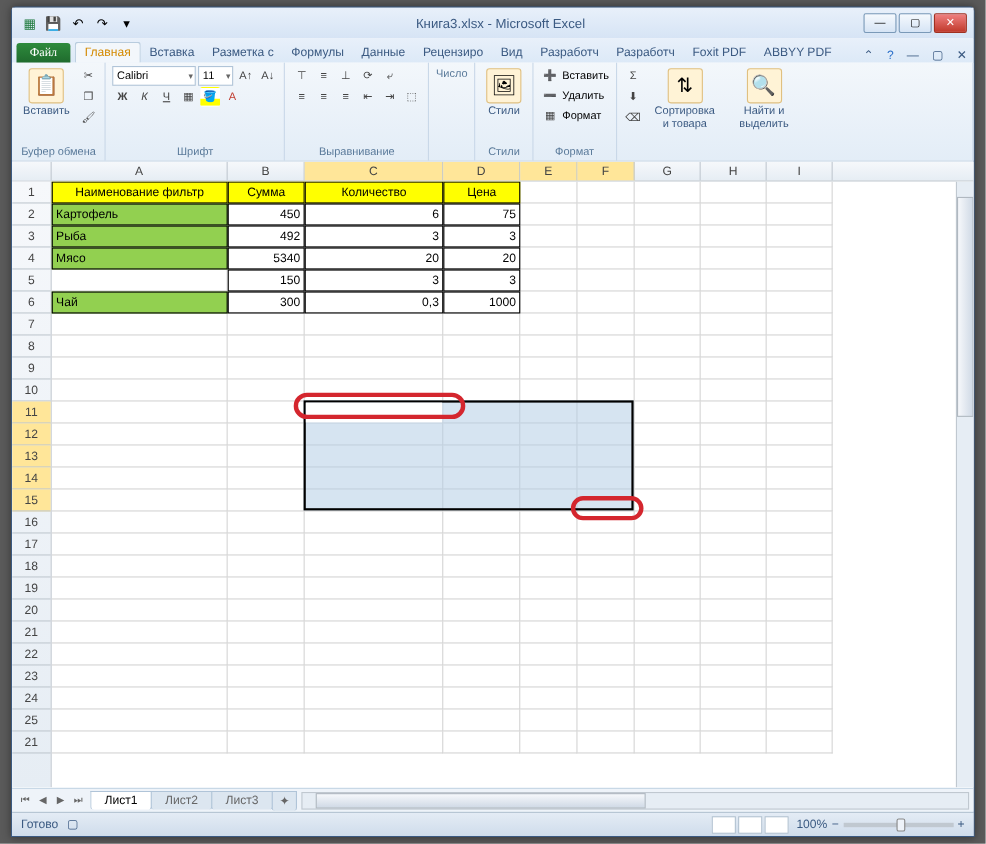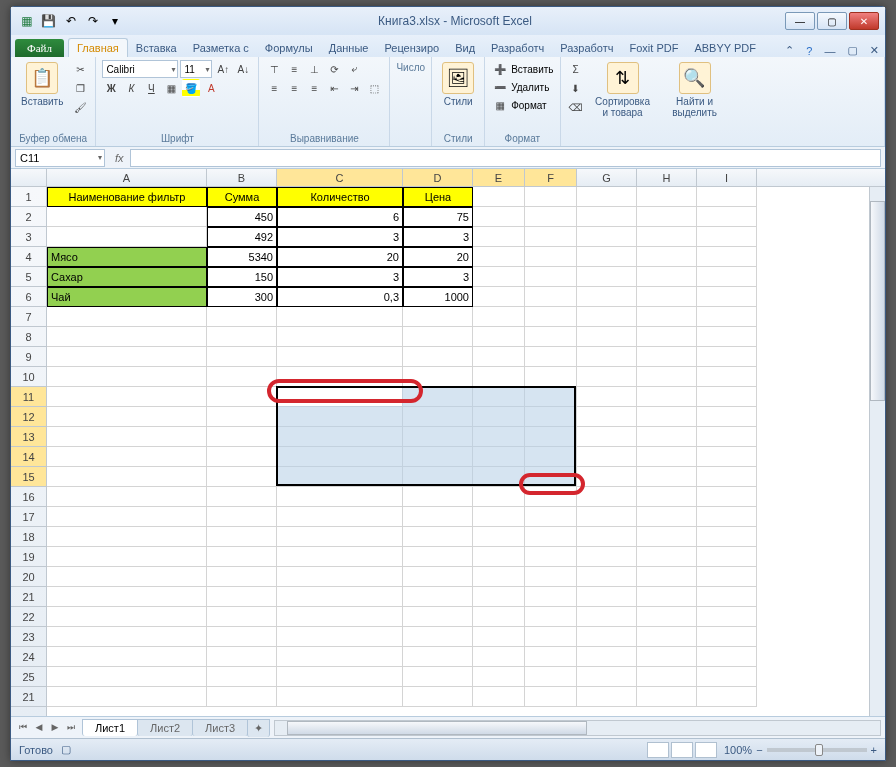--- a/index.html
+++ b/index.html
@@ -222,25 +222,20 @@
           <span style="max-width:60px;text-align:center;">Сортировка и товара</span>
         </div>
         <div class="bigbtn">
           <div class="ic">🔍</div>
           <span style="max-width:60px;text-align:center;">Найти и выделить</span>
         </div>
       </div>
     </div>
   </div>
 
-  <div class="fbar">
-    <div class="namebox">C11</div>
-    <div class="fx">fx</div>
-    <div class="formula"></div>
-  </div>
 
   <div class="grid-area">
     <div class="colheads">
       <div class="corner"></div>
       <div id="colheads-container" style="display:flex;">
           <div class="ch" style="width: 160px;">A</div>
           <div class="ch" style="width: 70px;">B</div>
           <div class="ch sel" style="width: 126px;">C</div>
           <div class="ch sel" style="width: 70px;">D</div>
           <div class="ch sel" style="width: 52px;">E</div>
@@ -511,31 +506,32 @@
           <div class="cell" style="left: 356px; top: 500px; width: 70px;"></div>
           <div class="cell" style="left: 426px; top: 500px; width: 52px;"></div>
           <div class="cell" style="left: 478px; top: 500px; width: 52px;"></div>
           <div class="cell" style="left: 530px; top: 500px; width: 60px;"></div>
           <div class="cell" style="left: 590px; top: 500px; width: 60px;"></div>
           <div class="cell" style="left: 650px; top: 500px; width: 60px;"></div>
           <div class="cell hdr" style="left: 0px; top: 0px; width: 160px;">Наименование фильтр</div>
           <div class="cell hdr" style="left: 160px; top: 0px; width: 70px;">Сумма</div>
           <div class="cell hdr" style="left: 230px; top: 0px; width: 126px;">Количество</div>
           <div class="cell hdr" style="left: 356px; top: 0px; width: 70px;">Цена</div>
+          <div class="cell namecell" style="left: 0px; top: 20px; width: 160px;">Картофель</div>
           <div class="cell datacell" style="left: 160px; top: 20px; width: 70px;">450</div>
           <div class="cell datacell" style="left: 230px; top: 20px; width: 126px;">6</div>
           <div class="cell datacell" style="left: 356px; top: 20px; width: 70px;">75</div>
+          <div class="cell namecell" style="left: 0px; top: 40px; width: 160px;">Рыба</div>
           <div class="cell datacell" style="left: 160px; top: 40px; width: 70px;">492</div>
           <div class="cell datacell" style="left: 230px; top: 40px; width: 126px;">3</div>
           <div class="cell datacell" style="left: 356px; top: 40px; width: 70px;">3</div>
           <div class="cell namecell" style="left: 0px; top: 60px; width: 160px;">Мясо</div>
           <div class="cell datacell" style="left: 160px; top: 60px; width: 70px;">5340</div>
           <div class="cell datacell" style="left: 230px; top: 60px; width: 126px;">20</div>
           <div class="cell datacell" style="left: 356px; top: 60px; width: 70px;">20</div>
-          <div class="cell namecell" style="left: 0px; top: 80px; width: 160px;">Сахар</div>
           <div class="cell datacell" style="left: 160px; top: 80px; width: 70px;">150</div>
           <div class="cell datacell" style="left: 230px; top: 80px; width: 126px;">3</div>
           <div class="cell datacell" style="left: 356px; top: 80px; width: 70px;">3</div>
           <div class="cell namecell" style="left: 0px; top: 100px; width: 160px;">Чай</div>
           <div class="cell datacell" style="left: 160px; top: 100px; width: 70px;">300</div>
           <div class="cell datacell" style="left: 230px; top: 100px; width: 126px;">0,3</div>
           <div class="cell datacell" style="left: 356px; top: 100px; width: 70px;">1000</div>
           <div class="selection" style="left: 229px; top: 199px; width: 300px; height: 100px;"></div>
           <div class="activecell" style="left: 231px; top: 201px; width: 124px; height: 18px;"></div>
           <div class="annot" style="left: 220px; top: 192px; width: 156px; height: 24px;"></div>

